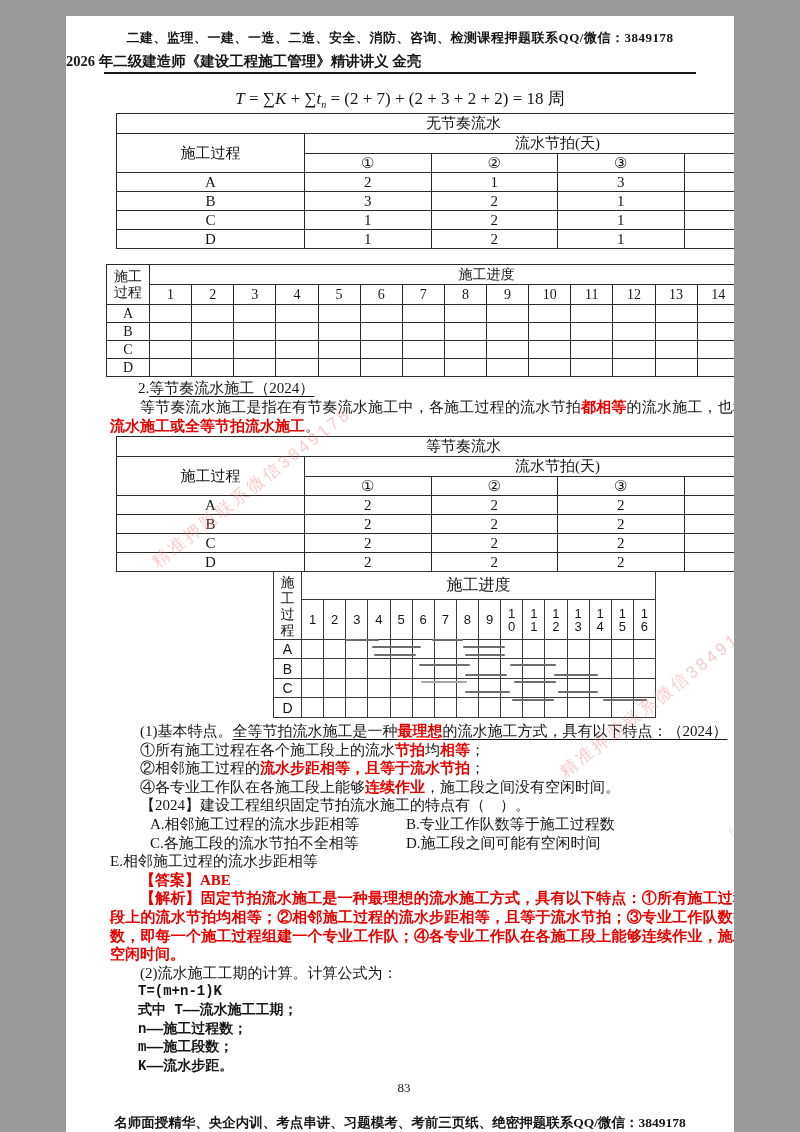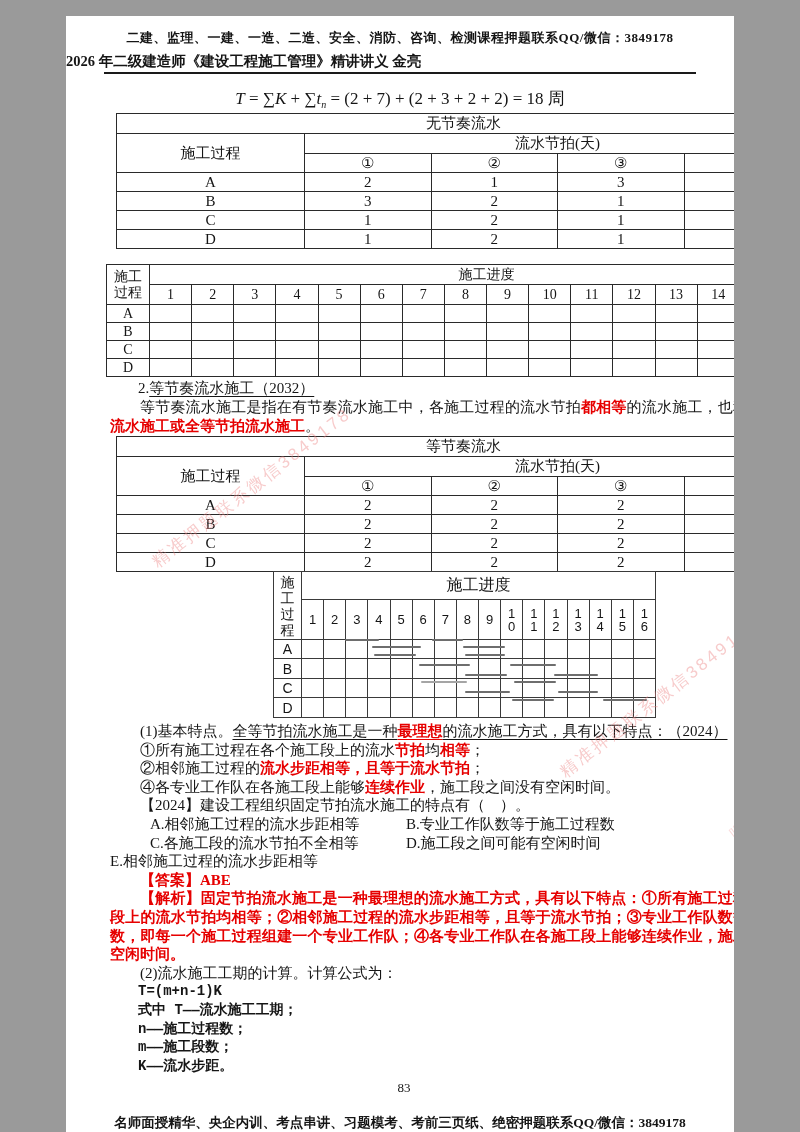--- a/index.html
+++ b/index.html
@@ -228,21 +228,21 @@
           <td></td>
           <td></td>
           <td></td>
           <td></td>
           <td></td>
           <td></td>
         </tr>
       </tbody>
     </table>
 
-  <div class="h2line"><span>2.</span><span class="u">等节奏流水施工（2032）</span></div>
+  <div class="h2line"><span>2.</span><span class="u">等节奏流水施工（2024）</span></div>
 
   <div class="para indent"><span>等节奏流水施工是指在有节奏流水施工中，各施工过程的流水节拍</span><span class="red">都相等</span><span>的流水施工，也称为</span><span class="red">固定节拍流水施工或全等节拍流水施工</span><span>。</span></div>
 
   <table id="table3" class="t-beat">
       <colgroup>
         <col style="width: 188px;">
         <col>
         <col>
         <col>
         <col>

